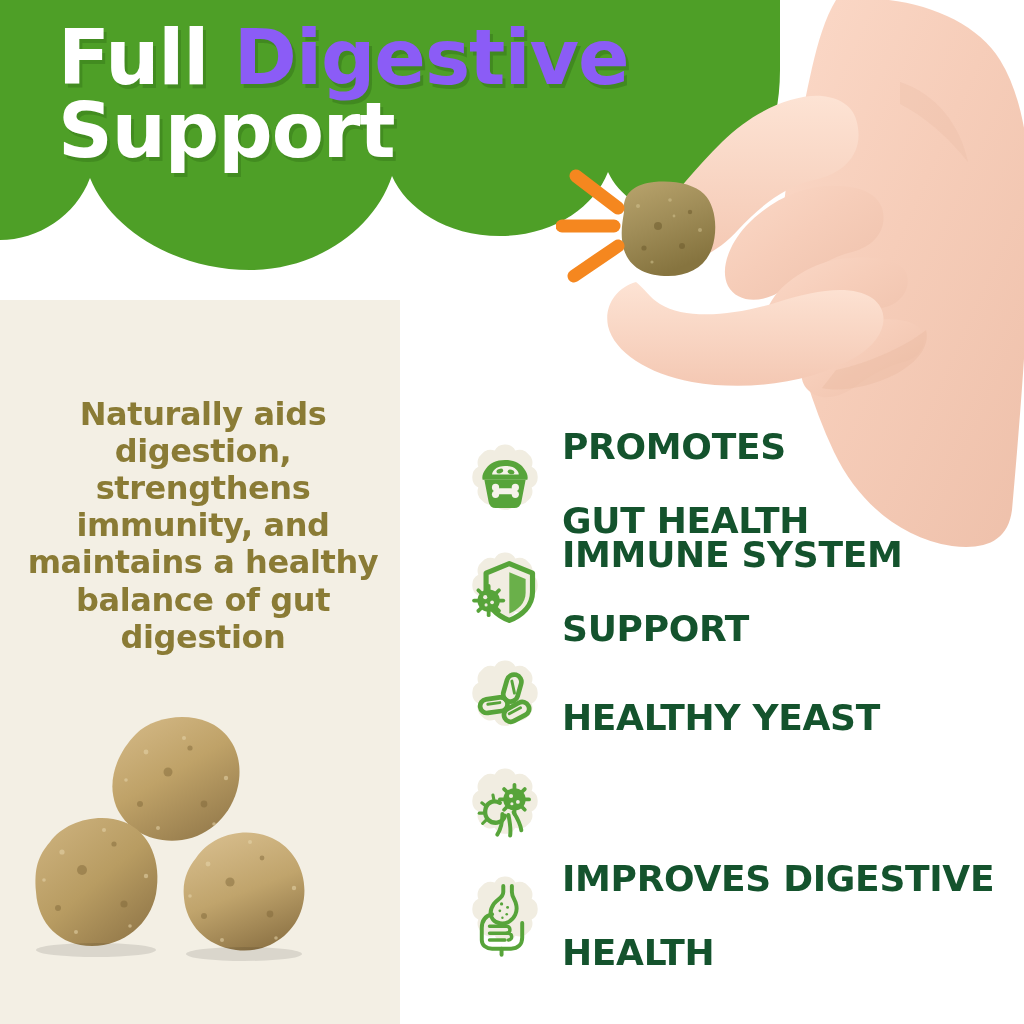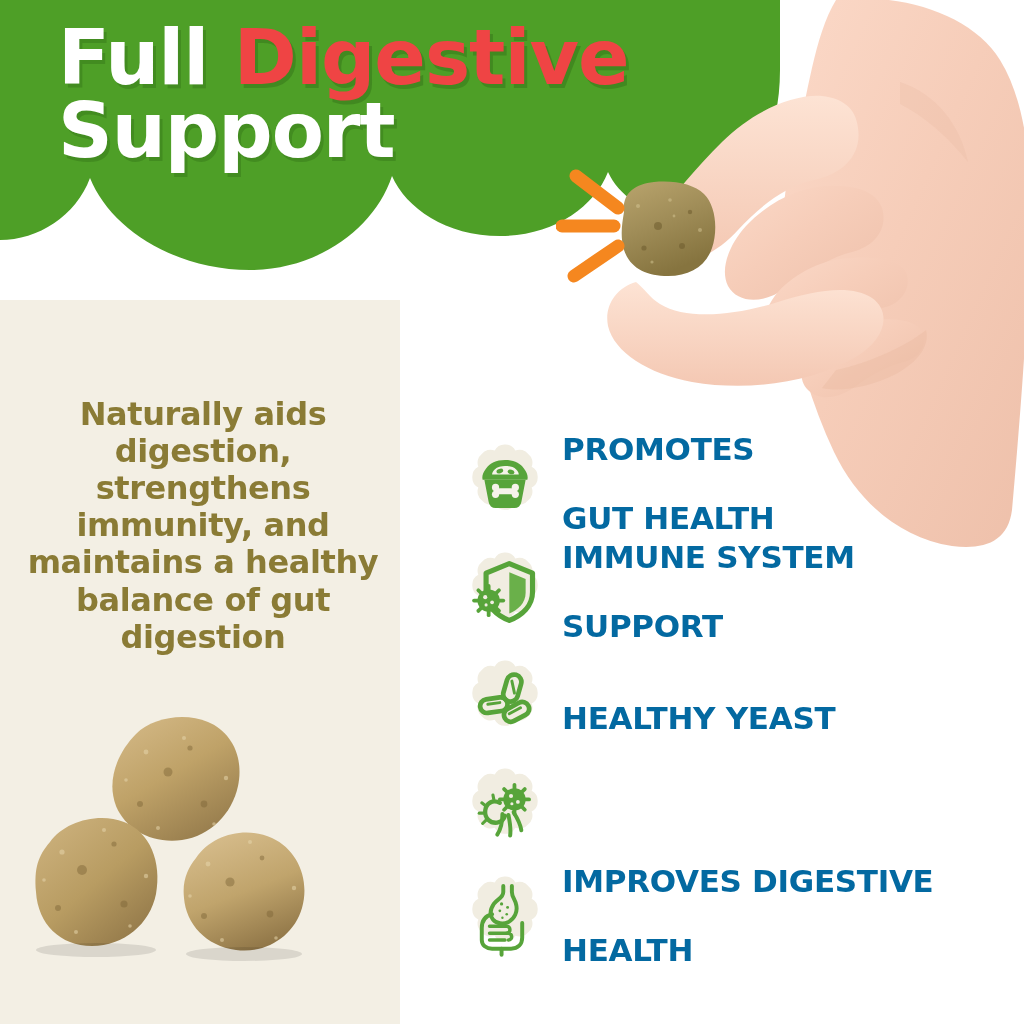--- a/index.html
+++ b/index.html
@@ -28,21 +28,21 @@
     position:absolute;left:58px;top:22px;width:640px;
     z-index:5;
     font-family:"DejaVu Sans", sans-serif;
     font-weight:bold;
     font-size:76px;
     line-height:0.96;
     letter-spacing:-1px;
   }
   .hl-line{white-space:nowrap;}
   .hl-white{color:#ffffff;text-shadow:3px 4px 0 rgba(40,95,18,0.30);}
-  .hl-orange{color:#ef4444;text-shadow:3px 4px 0 rgba(40,95,18,0.33);}
+  .hl-orange{color:#8b5cf6;text-shadow:3px 4px 0 rgba(40,95,18,0.33);}
 
   
   .sparkles{position:absolute;left:556px;top:168px;width:110px;height:120px;z-index:6;}
   .sparkles svg{display:block;}
 
   
   .hand-wrap{position:absolute;left:600px;top:-10px;width:440px;height:560px;z-index:4;}
   .hand-wrap svg{display:block;width:100%;height:100%;}
 
   
@@ -70,23 +70,23 @@
     display:flex;align-items:center;
     height:108px;
   }
   .benefit-icon{
     flex:0 0 auto;width:86px;height:86px;position:relative;margin-right:14px;
   }
   .benefit-icon svg{display:block;width:86px;height:86px;}
   .benefit-label{
     font-family:"DejaVu Sans", sans-serif;
     font-weight:bold;
-    font-size:31px;
+    font-size:36px;
     line-height:1.06;
-    color:#0369a1;
+    color:#14532d;
     letter-spacing:-0.3px;
     text-transform:uppercase;
   }
   .benefit-label .l2{display:block;margin-top:36px;}
 </style>
 </head>
 <body>
 
 <div id="stage">
 

